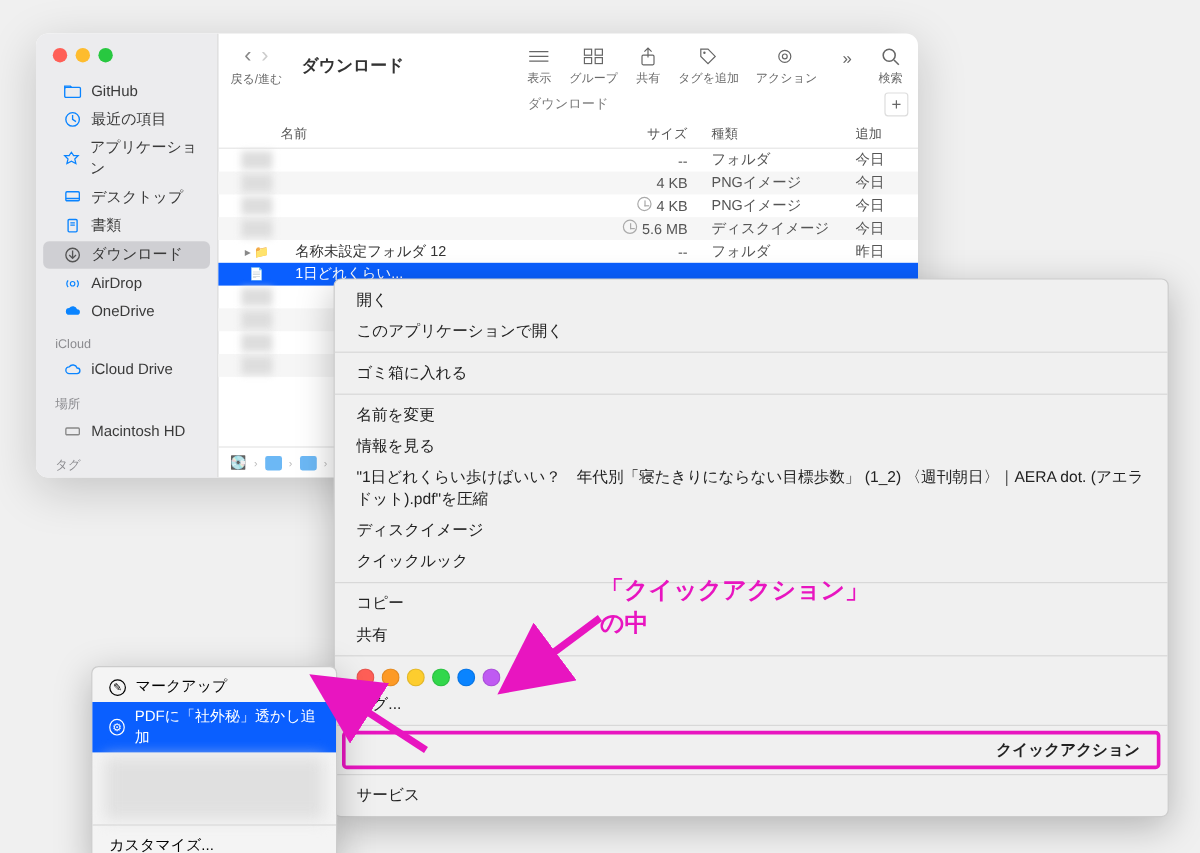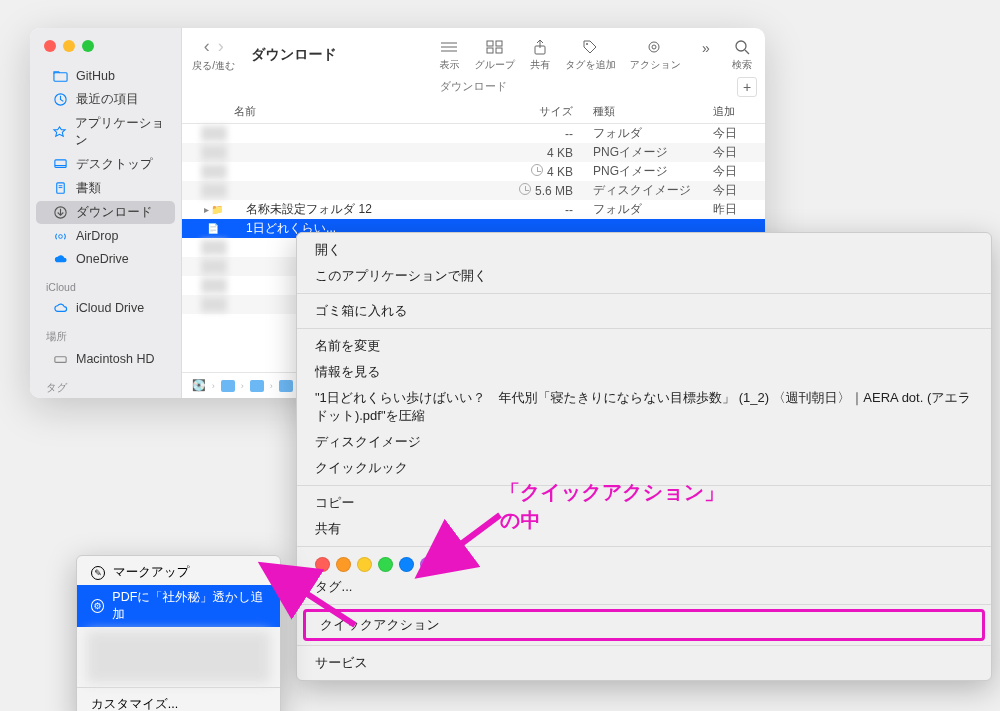--- a/index.html
+++ b/index.html
@@ -62,35 +62,35 @@
 .row.sel { background: #0a5fff; color: #fff; }
 .row.sel .r-name, .row.sel .r-size, .row.sel .r-kind, .row.sel .r-date { color: #fff; }
 
 .pathbar { display: flex; align-items: center; gap: 6px; padding: 6px 10px; border-top: 1px solid #e5e5e5; font-size: 11px; color: #555; }
 .pb-ico { width: 14px; height: 12px; background: #6cb8f5; border-radius: 2px; }
 .pb-sep { color: #bbb; font-size: 9px; }
 
 
 .ctx {
   position: absolute;
-  left: 296px; top: 232px;
+  left: 278px; top: 232px;
   width: 696px;
   background: #f0f0f0;
   border: 1px solid #ccc;
   border-radius: 6px;
   box-shadow: 0 8px 30px rgba(0,0,0,0.25);
   font-size: 13px;
   color: #222;
   padding: 4px 0;
 }
 .ctx-item { padding: 4px 18px; cursor: default; }
 .ctx-sep { height: 1px; background: #d8d8d8; margin: 4px 0; }
 .ctx-tags { display: flex; gap: 6px; padding: 6px 18px 2px; }
 .ctx-tag { width: 15px; height: 15px; border-radius: 50%; border: 1px solid rgba(0,0,0,0.1); }
-.ctx-qa { border: 3px solid #e815c0; border-radius: 4px; padding: 4px 14px; margin: 2px 6px; font-weight: 400; }
+.ctx-qa { border: 3px solid #e815c0; border-radius: 4px; padding: 4px 14px; margin: 2px 6px; font-weight: 700; text-align: right; }
 
 
 .submenu {
   position: absolute;
   left: 76px; top: 555px;
   width: 205px;
   background: #f4f4f4;
   border: 1px solid #ccc;
   border-radius: 6px;
   box-shadow: 0 8px 30px rgba(0,0,0,0.25);

